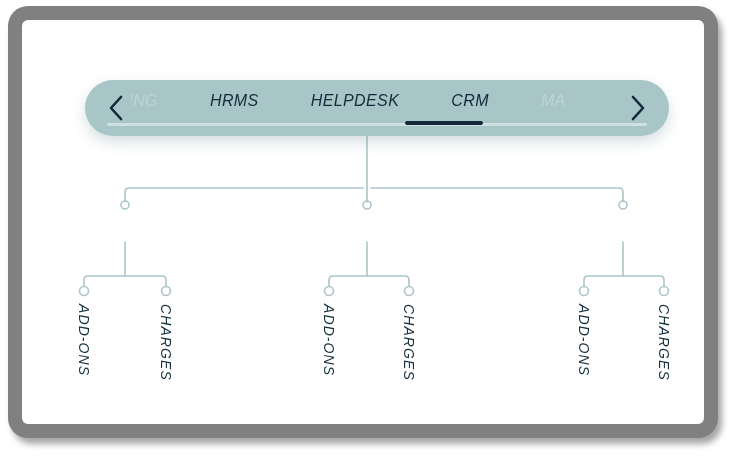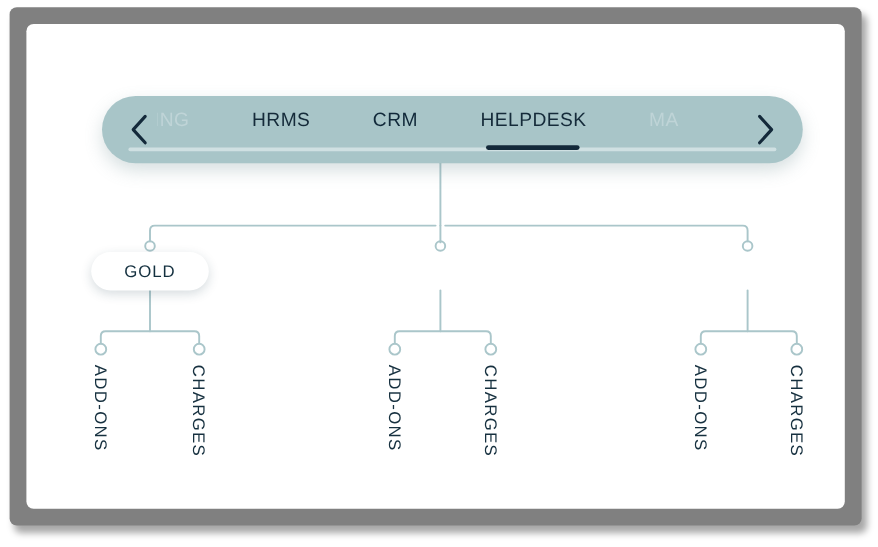--- a/index.html
+++ b/index.html
@@ -15,22 +15,23 @@
   }
 
   
   #device-frame {
     position: absolute;
     left: 8px;
     top: 6px;
     width: 710px;
     height: 432px;
     background: #808080;
-    border-radius: 6px;
+    border-radius: 20px;
     box-shadow: 4px 6px 6px rgba(0,0,0,0.35);
+    font-style: italic;
   }
   #screen {
     position: absolute;
     left: 14px;
     top: 14px;
     width: 682px;
     height: 404px;
     background: #ffffff;
     border-radius: 6px;
     overflow: hidden;
@@ -195,37 +196,36 @@
       <div class="chev" id="chev-left">
         <svg width="18" height="28" viewBox="0 0 18 28" fill="none">
           <path d="M14 3 L4 14 L14 25" stroke="#13293a" stroke-width="2.6" stroke-linecap="round" stroke-linejoin="round"></path>
         </svg>
       </div>
 
       <div id="tabs-scroll">
         <div id="tabs-row">
           <div class="tab ghost">LING</div>
           <div class="tab">HRMS</div>
+          <div class="tab">HELPDESK</div>
           <div class="tab active">CRM</div>
-          <div class="tab">HELPDESK</div>
           <div class="tab ghost">MA</div>
         </div>
       </div>
 
       <div id="tab-track"></div>
       <div id="tab-active-underline"></div>
 
       <div class="chev" id="chev-right">
         <svg width="18" height="28" viewBox="0 0 18 28" fill="none">
           <path d="M4 3 L14 14 L4 25" stroke="#13293a" stroke-width="2.6" stroke-linecap="round" stroke-linejoin="round"></path>
         </svg>
       </div>
     </div>
 
-    <div class="node-pill" id="node-gold">GOLD</div>
 
     <div class="leaf-label" style="left:70px; top:284px;">ADD-ONS</div>
     <div class="leaf-label" style="left:152px; top:284px;">CHARGES</div>
 
     <div class="leaf-label" style="left:315px; top:284px;">ADD-ONS</div>
     <div class="leaf-label" style="left:395px; top:284px;">CHARGES</div>
 
     <div class="leaf-label" style="left:570px; top:284px;">ADD-ONS</div>
     <div class="leaf-label" style="left:650px; top:284px;">CHARGES</div>
 

